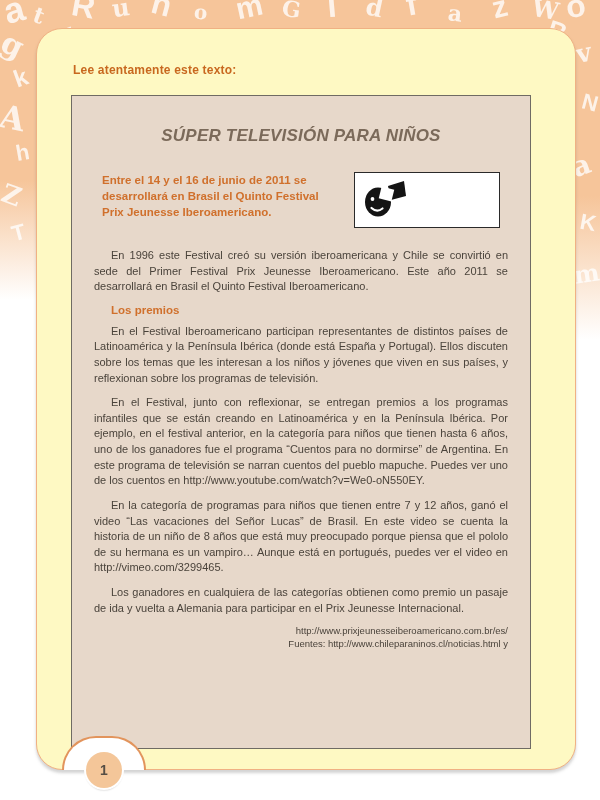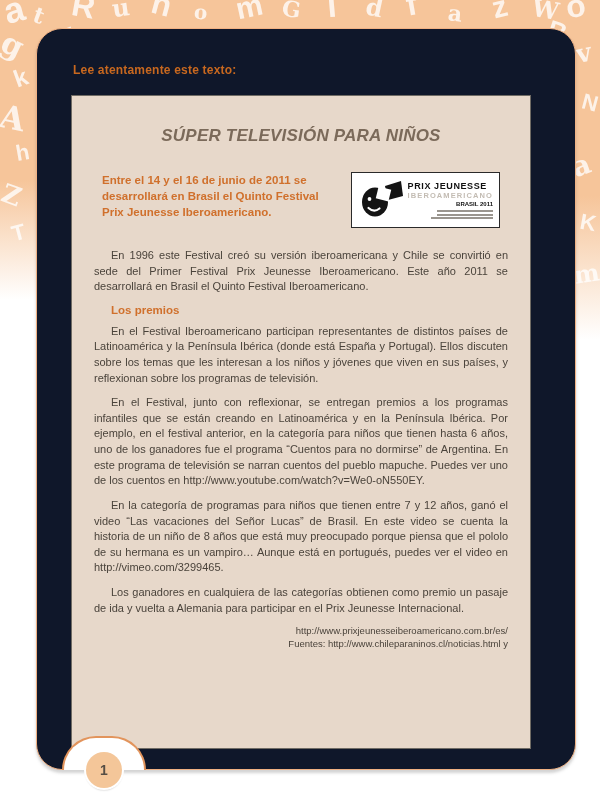--- a/index.html
+++ b/index.html
@@ -14,21 +14,21 @@
   .decor-left{position:absolute;top:100px;left:0;width:40px;height:200px;
     background:linear-gradient(180deg,#f6c59a 0%,#f6c59a 40%,rgba(246,197,154,0) 100%);}
   .decor-right{position:absolute;top:100px;right:0;width:28px;height:240px;
     background:linear-gradient(180deg,#f6c59a 0%,#f6c59a 40%,rgba(246,197,154,0) 100%);}
   .decor-letter{position:absolute;color:rgba(255,255,255,0.78);font-weight:bold;line-height:1;user-select:none;}
   .serifed{font-family:"DejaVu Serif", serif;}
 
   
   .page{
     position:absolute;left:36px;top:28px;width:540px;height:742px;z-index:2;
-    background:#0f172a;border:1px solid #f0b183;border-radius:26px;
+    background:#fef9c3;border:1px solid #f0b183;border-radius:26px;
     box-shadow:0 3px 3px rgba(130,130,130,0.35);
     box-sizing:border-box;
   }
   .lead{
     position:absolute;left:36px;top:34px;
     color:#c8681f;font-weight:bold;font-size:12px;letter-spacing:0.2px;
   }
   
   .content-box{
     position:absolute;left:34px;top:66px;width:460px;height:654px;
@@ -132,30 +132,20 @@
       <div class="highlight">Entre el 14 y el 16 de junio de 2011 se desarrollará en Brasil el Quinto Festival Prix Jeunesse Iberoamericano.</div>
 
       <div class="logo-box">
         <svg class="logo-face" viewBox="0 0 46 44" xmlns="http://www.w3.org/2000/svg">
           <polygon points="27,8 43,3 45,18 30,22" fill="#141414"></polygon>
           <ellipse cx="17" cy="24" rx="13" ry="14.5" fill="#141414"></ellipse>
           <rect x="19" y="10" width="13" height="12" fill="#ffffff" transform="rotate(14 25.5 16)"></rect>
           <circle cx="11.5" cy="21" r="1.9" fill="#ffffff"></circle>
           <path d="M10.5 30 q5.5 5 11 0.5" stroke="#ffffff" stroke-width="2.2" fill="none" stroke-linecap="round"></path>
         </svg>
-        <div class="logo-text">
-          <span class="logo-name">PRIX JEUNESSE</span>
-          <span class="logo-sub">IBEROAMERICANO</span>
-          <span class="logo-ed">BRASIL 2011</span>
-          <span class="logo-fine">
-            <span></span>
-            <span></span>
-            <span></span>
-          </span>
-        </div>
       </div>
     </div>
 
     <p class="para">En 1996 este Festival creó su versión iberoamericana y Chile se convirtió en sede del Primer Festival Prix Jeunesse Iberoamericano. Este año 2011 se desarrollará en Brasil el Quinto Festival Iberoamericano.</p>
 
     <div class="section-heading">Los premios</div>
 
     <p class="para">En el Festival Iberoamericano participan representantes de distintos países de Latinoamérica y la Península Ibérica (donde está España y Portugal). Ellos discuten sobre los temas que les interesan a los niños y jóvenes que viven en sus países, y reflexionan sobre los programas de televisión.</p>
     <p class="para">En el Festival, junto con reflexionar, se entregan premios a los programas infantiles que se están creando en Latinoamérica y en la Península Ibérica. Por ejemplo, en el festival anterior, en la categoría para niños que tienen hasta 6 años, uno de los ganadores fue el programa “Cuentos para no dormirse” de Argentina. En este programa de televisión se narran cuentos del pueblo mapuche. Puedes ver uno de los cuentos en http://www.youtube.com/watch?v=We0-oN550EY.</p>
     <p class="para">En la categoría de programas para niños que tienen entre 7 y 12 años, ganó el video “Las vacaciones del Señor Lucas” de Brasil. En este video se cuenta la historia de un niño de 8 años que está muy preocupado porque piensa que el pololo de su hermana es un vampiro… Aunque está en portugués, puedes ver el video en http://vimeo.com/3299465.</p>

